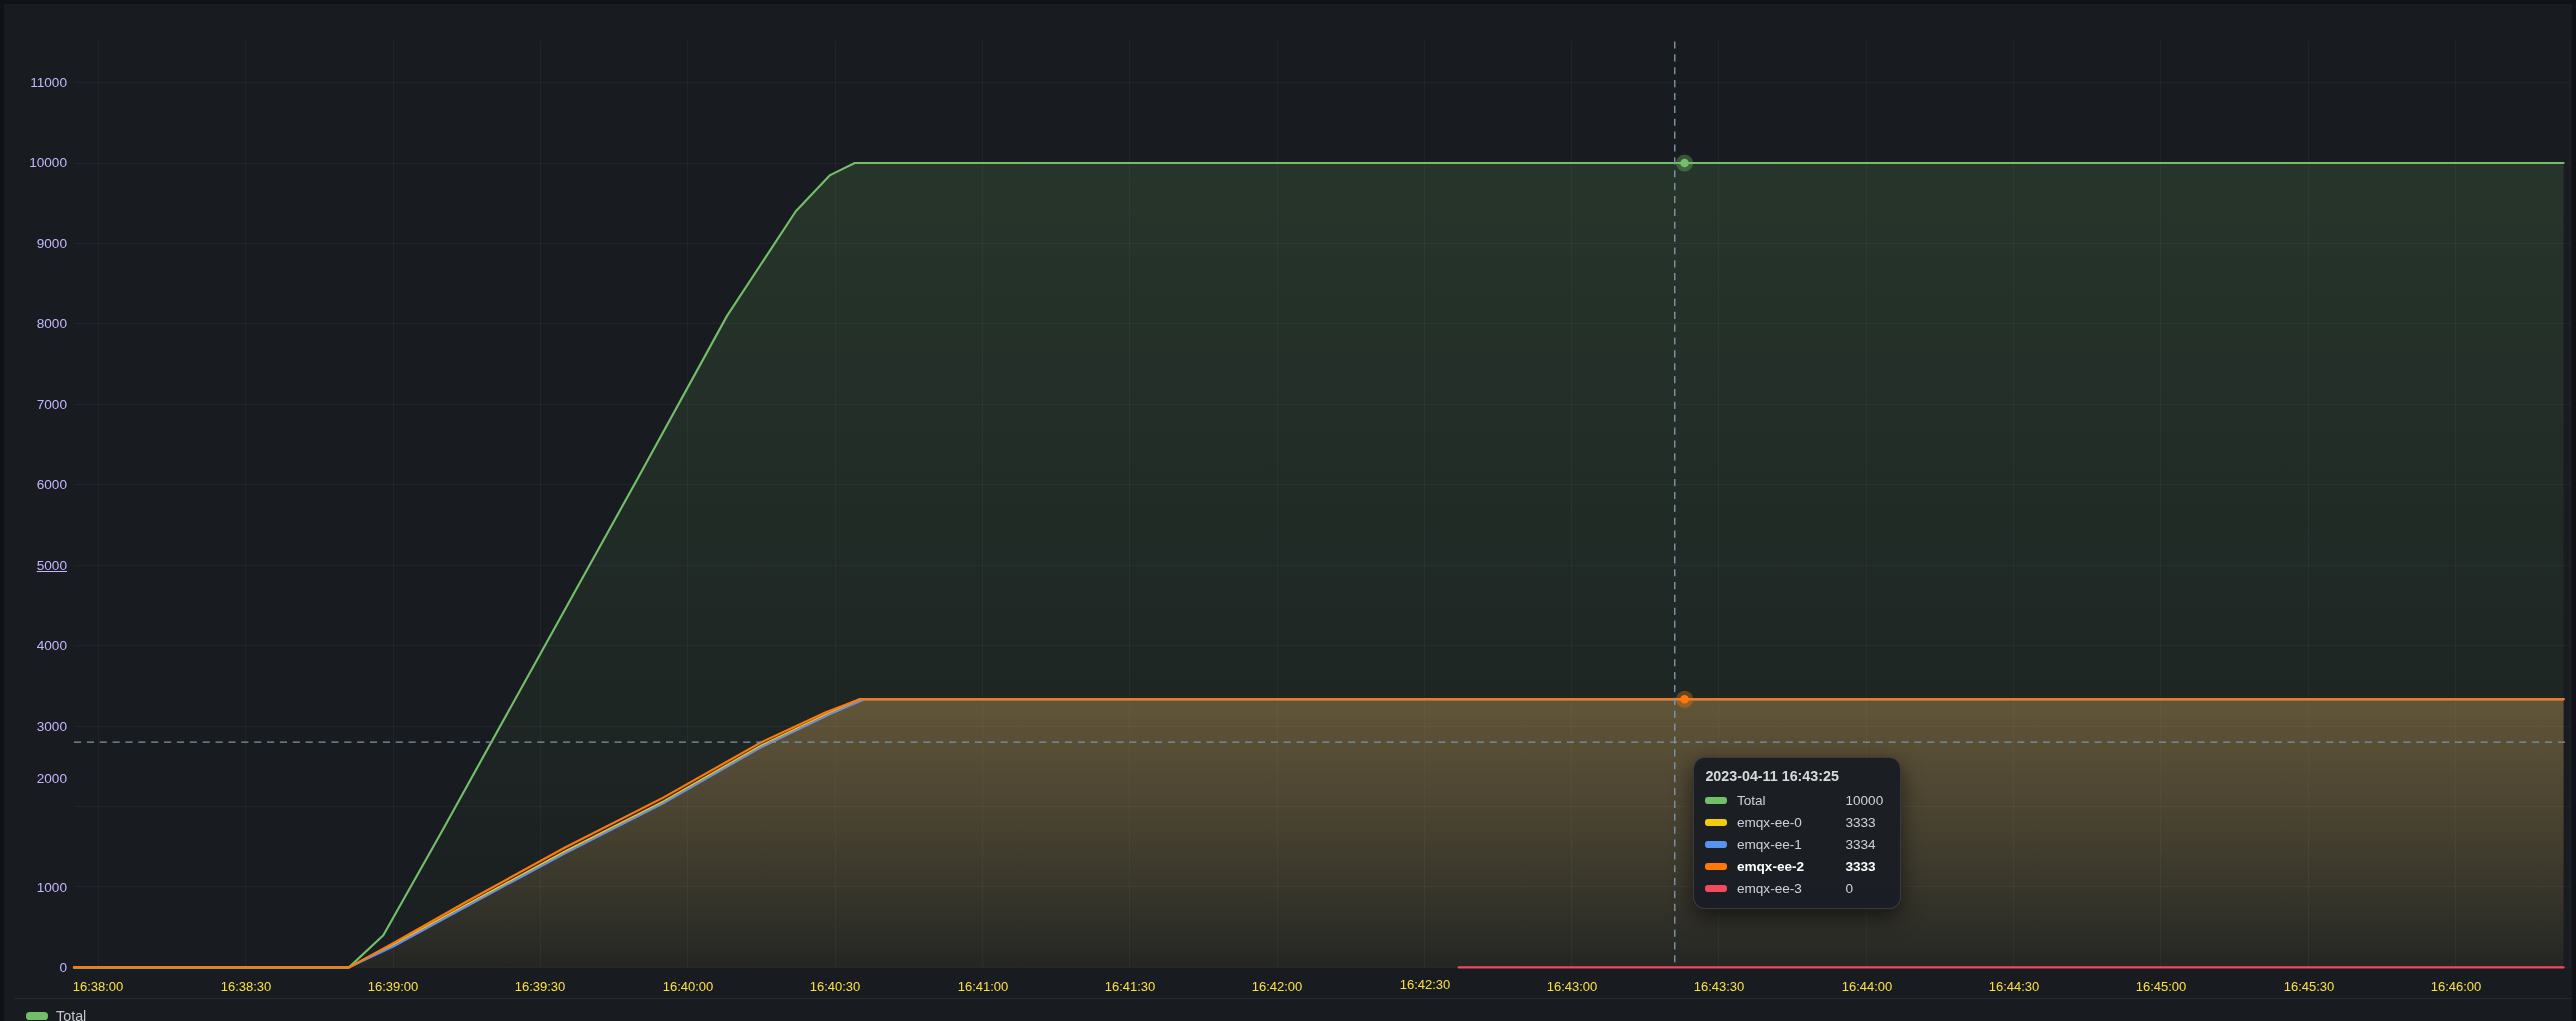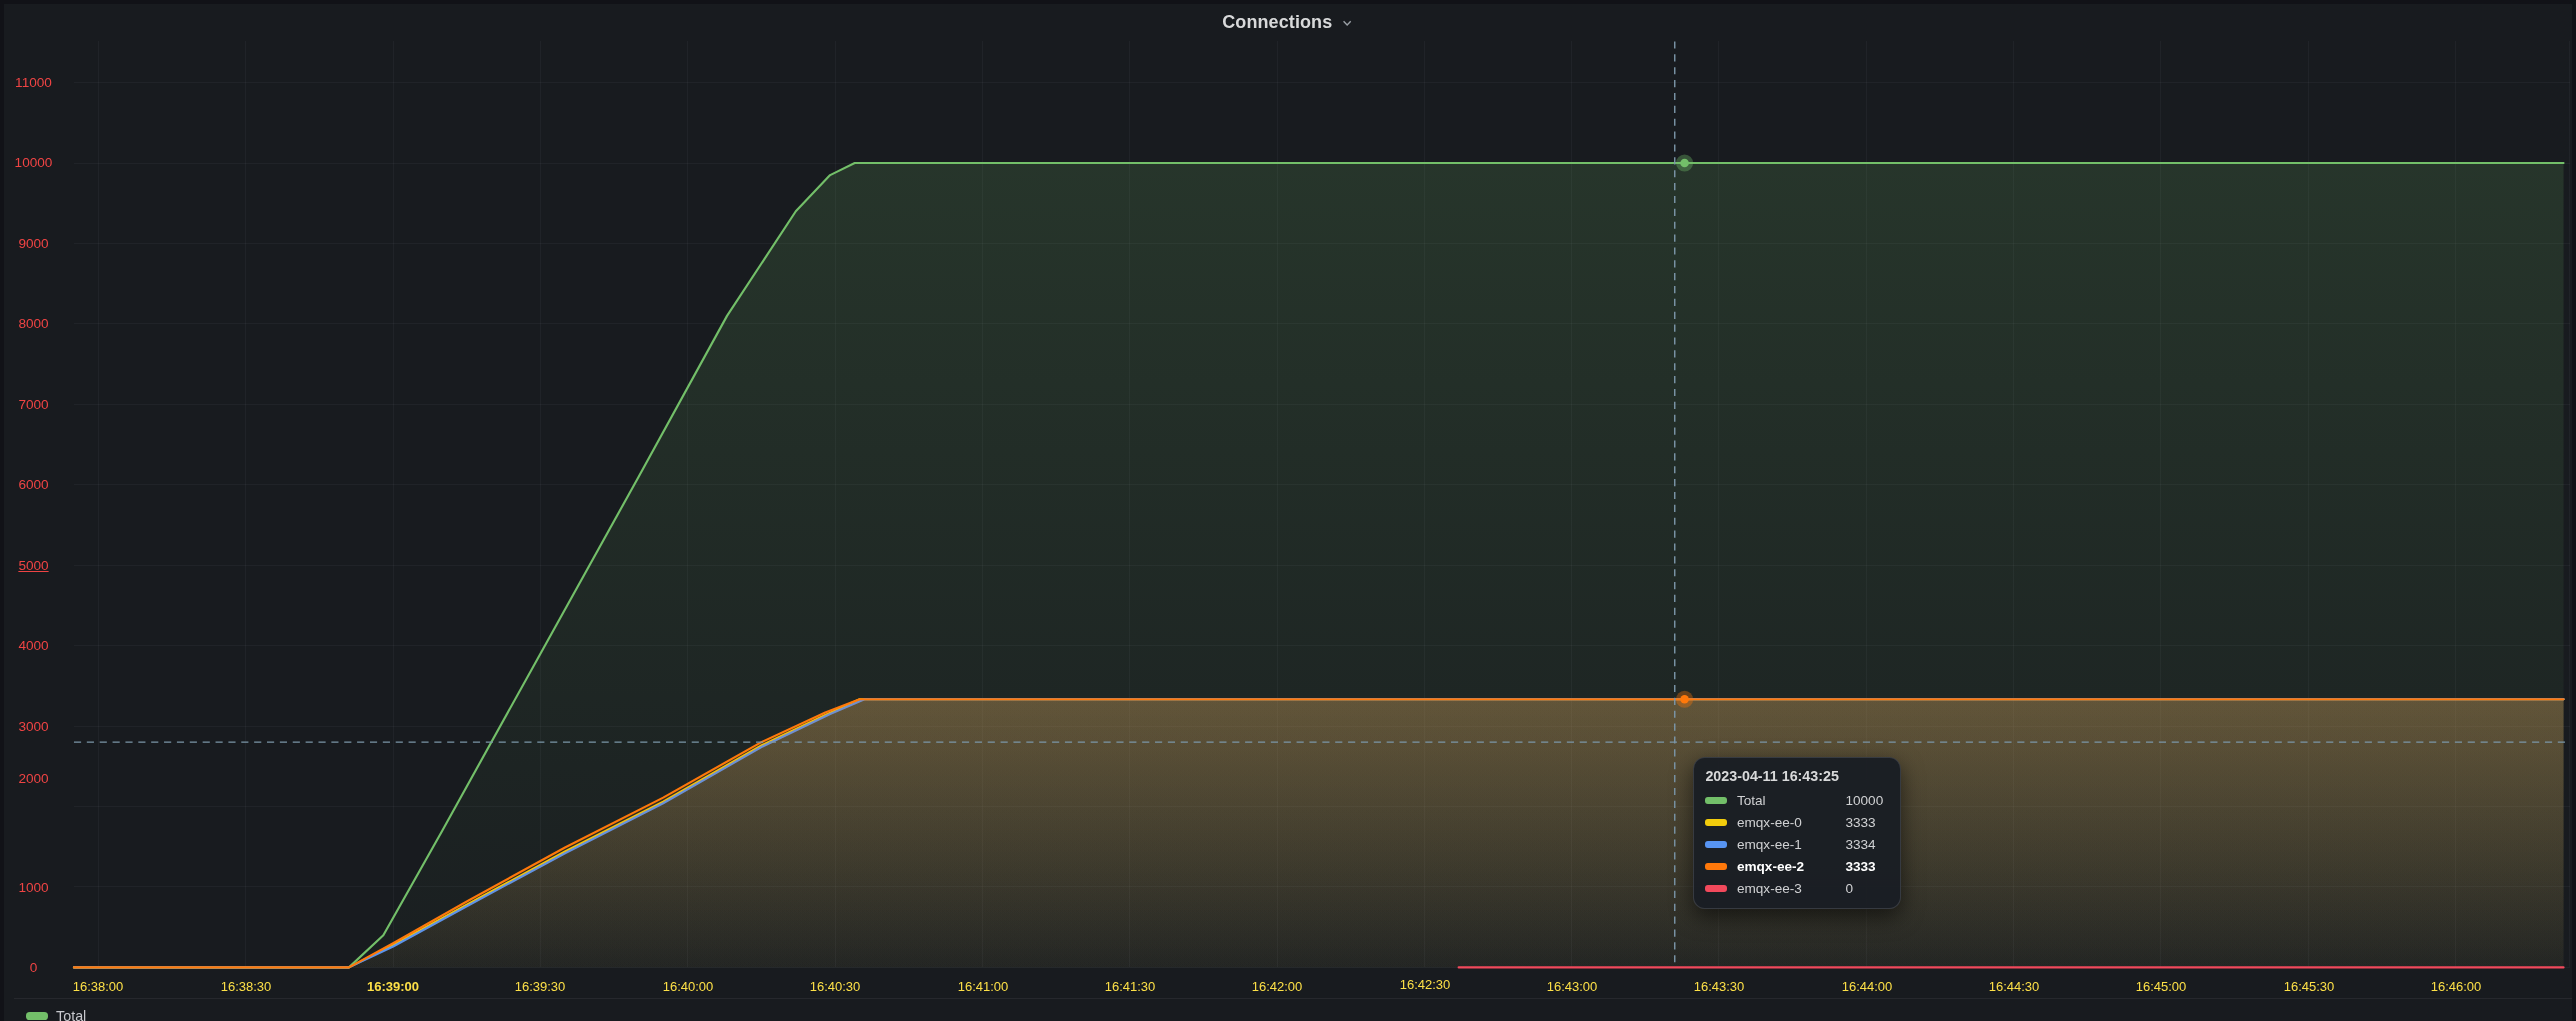--- a/index.html
+++ b/index.html
@@ -8,22 +8,22 @@
   .gutter{position:absolute;background:#111217;z-index:6;}
   .gutter.top{left:0;top:0;width:2576px;height:4.3px;}
   .gutter.left{left:0;top:0;width:4.3px;height:1021px;}
   .gutter.right{left:2572px;top:0;width:4.3px;height:1021px;}
   .panel-header{position:absolute;left:0;top:4.3px;width:2576px;height:37px;display:flex;
     align-items:center;justify-content:center;gap:7.2px;z-index:5;cursor:pointer;}
   .panel-title{font-size:18px;font-weight:bold;color:#d8d9da;letter-spacing:0.1px;}
   .chev{width:14.3px;height:14.3px;stroke:#9aa0a6;fill:none;stroke-width:2.4;}
   #chart{position:absolute;left:0;top:0;width:2576px;height:1021px;}
   #plot-svg{position:absolute;left:0;top:0;}
-  .ytick{position:absolute;left:0;width:67px;text-align:center;font-size:13.6px;line-height:17px;
-    color:#ef4444;}
+  .ytick{position:absolute;left:0;width:67px;text-align:right;font-size:13.6px;line-height:17px;
+    color:#c4b5fd;}
   .xtick{position:absolute;width:122px;text-align:center;font-size:13px;line-height:17px;
     color:#fde047;}
   .tooltip{position:absolute;left:1693px;top:757px;width:183px;z-index:10;
     background:rgba(26,30,36,0.97);border:0.7px solid rgba(204,204,220,0.16);border-radius:12px;
     box-shadow:0 7.2px 21.5px rgba(0,0,0,.55);padding:10px 11.4px 8.6px 11.4px;color:#d0d1d3;}
   .tt-title{font-size:14.3px;font-weight:bold;color:#d8d9da;margin-bottom:5.7px;white-space:nowrap;}
   .tt-row{display:flex;align-items:center;height:22px;font-size:13.6px;white-space:nowrap;}
   .tt-row .sw{width:21.5px;height:6.4px;border-radius:2.9px;margin-right:10px;flex:none;}
   .tt-row .lbl{flex:1;}
   .tt-row .val{margin-left:17px;text-align:left;min-width:43px;}
@@ -114,47 +114,41 @@
       <div class="ytick" style="top: 637px;">4000</div>
       <div class="ytick" style="top: 557px; text-decoration: underline;">5000</div>
       <div class="ytick" style="top: 476px;">6000</div>
       <div class="ytick" style="top: 396px;">7000</div>
       <div class="ytick" style="top: 315px;">8000</div>
       <div class="ytick" style="top: 235px;">9000</div>
       <div class="ytick" style="top: 154px;">10000</div>
       <div class="ytick" style="top: 74px;">11000</div>
       <div class="xtick" style="left: 37px; top: 978px;">16:38:00</div>
       <div class="xtick" style="left: 185px; top: 978px;">16:38:30</div>
-      <div class="xtick" style="left: 332px; top: 978px; font-weight: bold;">16:39:00</div>
+      <div class="xtick" style="left: 332px; top: 978px;">16:39:00</div>
       <div class="xtick" style="left: 479px; top: 978px;">16:39:30</div>
       <div class="xtick" style="left: 627px; top: 978px;">16:40:00</div>
       <div class="xtick" style="left: 774px; top: 978px;">16:40:30</div>
       <div class="xtick" style="left: 922px; top: 978px;">16:41:00</div>
       <div class="xtick" style="left: 1069px; top: 978px;">16:41:30</div>
       <div class="xtick" style="left: 1216px; top: 978px;">16:42:00</div>
       <div class="xtick" style="left: 1364px; top: 976px;">16:42:30</div>
       <div class="xtick" style="left: 1511px; top: 978px;">16:43:00</div>
       <div class="xtick" style="left: 1658px; top: 978px;">16:43:30</div>
       <div class="xtick" style="left: 1806px; top: 978px;">16:44:00</div>
       <div class="xtick" style="left: 1953px; top: 978px;">16:44:30</div>
       <div class="xtick" style="left: 2100px; top: 978px;">16:45:00</div>
       <div class="xtick" style="left: 2248px; top: 978px;">16:45:30</div>
       <div class="xtick" style="left: 2395px; top: 978px;">16:46:00</div>
     </div>
 
   <div class="gutter top"></div>
   <div class="gutter left"></div>
   <div class="gutter right"></div>
 
-  <div class="panel-header">
-    <span class="panel-title">Connections</span>
-    <svg class="chev" viewBox="0 0 24 24">
-      <polyline points="6,9 12,15 18,9"></polyline>
-    </svg>
-  </div>
 
   <div class="tooltip">
     <div class="tt-title">2023-04-11 16:43:25</div>
     <div id="tt-rows">
         <div class="tt-row">
           <span class="sw" style="background: rgb(115, 191, 105);"></span>
           <span class="lbl">Total</span>
           <span class="val">10000</span>
         </div>
         <div class="tt-row">

